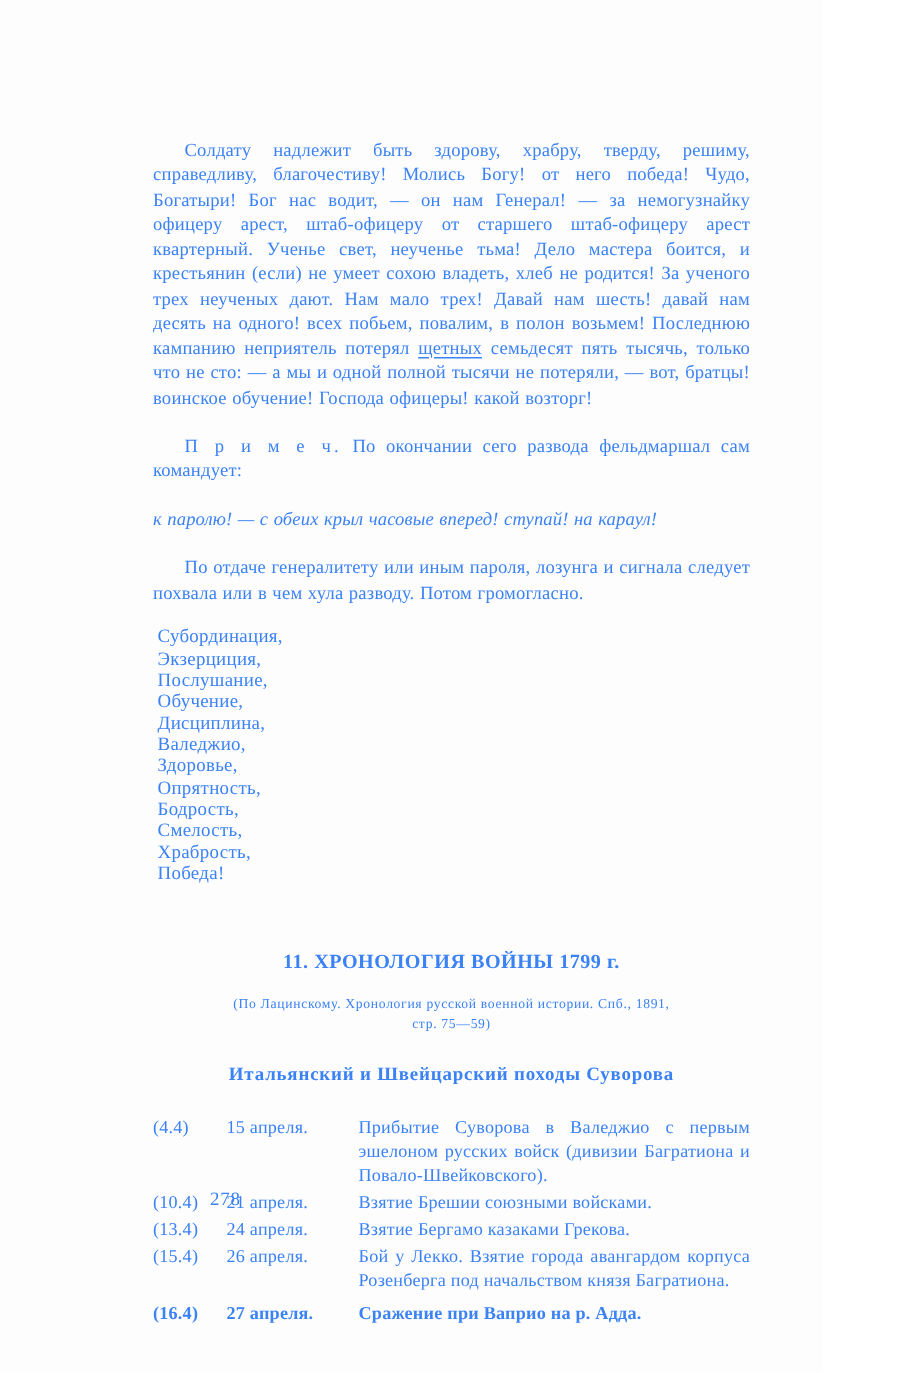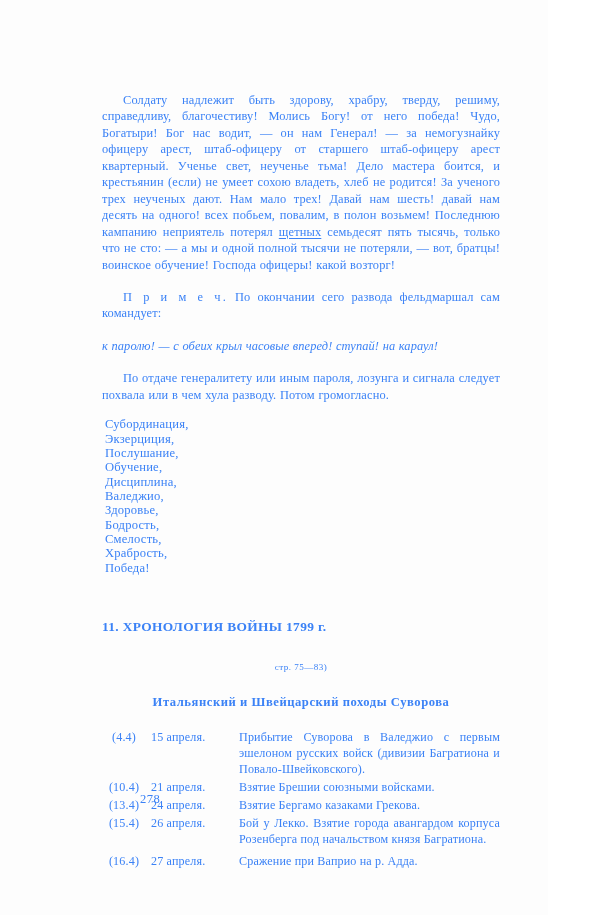--- a/index.html
+++ b/index.html
@@ -66,21 +66,21 @@
   .glory {
     margin: 21px 0 0 0;
     padding-left: 137px;
     font-size: 12.8px;
     letter-spacing: 0.3px;
   }
 
   
   .sec-heading {
     margin: 44px 0 0 0;
-    text-align: left;
+    text-align: center;
     font-weight: bold;
     font-size: 13.4px;
     letter-spacing: 0.35px;
   }
   .sec-source {
     margin: 14px 0 0 0;
     text-align: center;
     font-size: 9.1px;
     line-height: 12.4px;
     letter-spacing: 0.45px;
@@ -101,34 +101,34 @@
   }
   .chron td {
     vertical-align: top;
     font-size: 12.1px;
     line-height: 15.9px;
     padding: 0 0 2.2px 0;
     letter-spacing: 0.15px;
   }
   .chron td.c-paren {
     width: 44px;
-    text-align: center;
+    text-align: left;
     white-space: nowrap;
     padding-right: 5px;
   }
   .chron td.c-date {
     width: 84px;
     white-space: nowrap;
   }
   .chron td.c-desc {
     text-align: justify;
     text-justify: inter-word;
     padding-left: 4px;
   }
-  .chron tr.gap td { padding-top: 4px; }
+  .chron tr.gap td { padding-top: 4px; font-weight: bold; }
 
   
   .folio {
     position: absolute;
     left: 102px;
     top: 792px;
     font-size: 12.6px;
     letter-spacing: 0.5px;
     margin-left: 38px;
   }
@@ -148,30 +148,31 @@
     <p class="para indent">По отдаче генералитету или иным пароля, лозунга и сигнала следует похвала или в чем хула разводу. Потом громогласно.</p>
 
     <ul class="virtues">
       <li>Субординация,</li>
       <li>Экзерциция,</li>
       <li>Послушание,</li>
       <li>Обучение,</li>
       <li>Дисциплина,</li>
       <li>Валеджио,</li>
       <li>Здоровье,</li>
+      <li>Опрятность,</li>
       <li>Бодрость,</li>
       <li>Смелость,</li>
       <li>Храбрость,</li>
       <li>Победа!</li>
     </ul>
 
 
     <h2 class="sec-heading">11. ХРОНОЛОГИЯ ВОЙНЫ 1799 г.</h2>
 
-    <p class="sec-source"><br><span>стр. 75—83)</span></p>
+    <p class="sec-source"><span>(По Лацинскому. Хронология русской военной истории. Спб., 1891,</span><br><span>стр. 75—59)</span></p>
 
     <h3 class="sub-heading">Итальянский и Швейцарский походы Суворова</h3>
 
     <table class="chron">
       <tbody>
         <tr>
           <td class="c-paren">(4.4)</td>
           <td class="c-date">15 апреля.</td>
           <td class="c-desc">Прибытие Суворова в Валеджио с первым эшелоном русских войск (дивизии Багратиона и Повало-Швейковского).</td>
         </tr>

